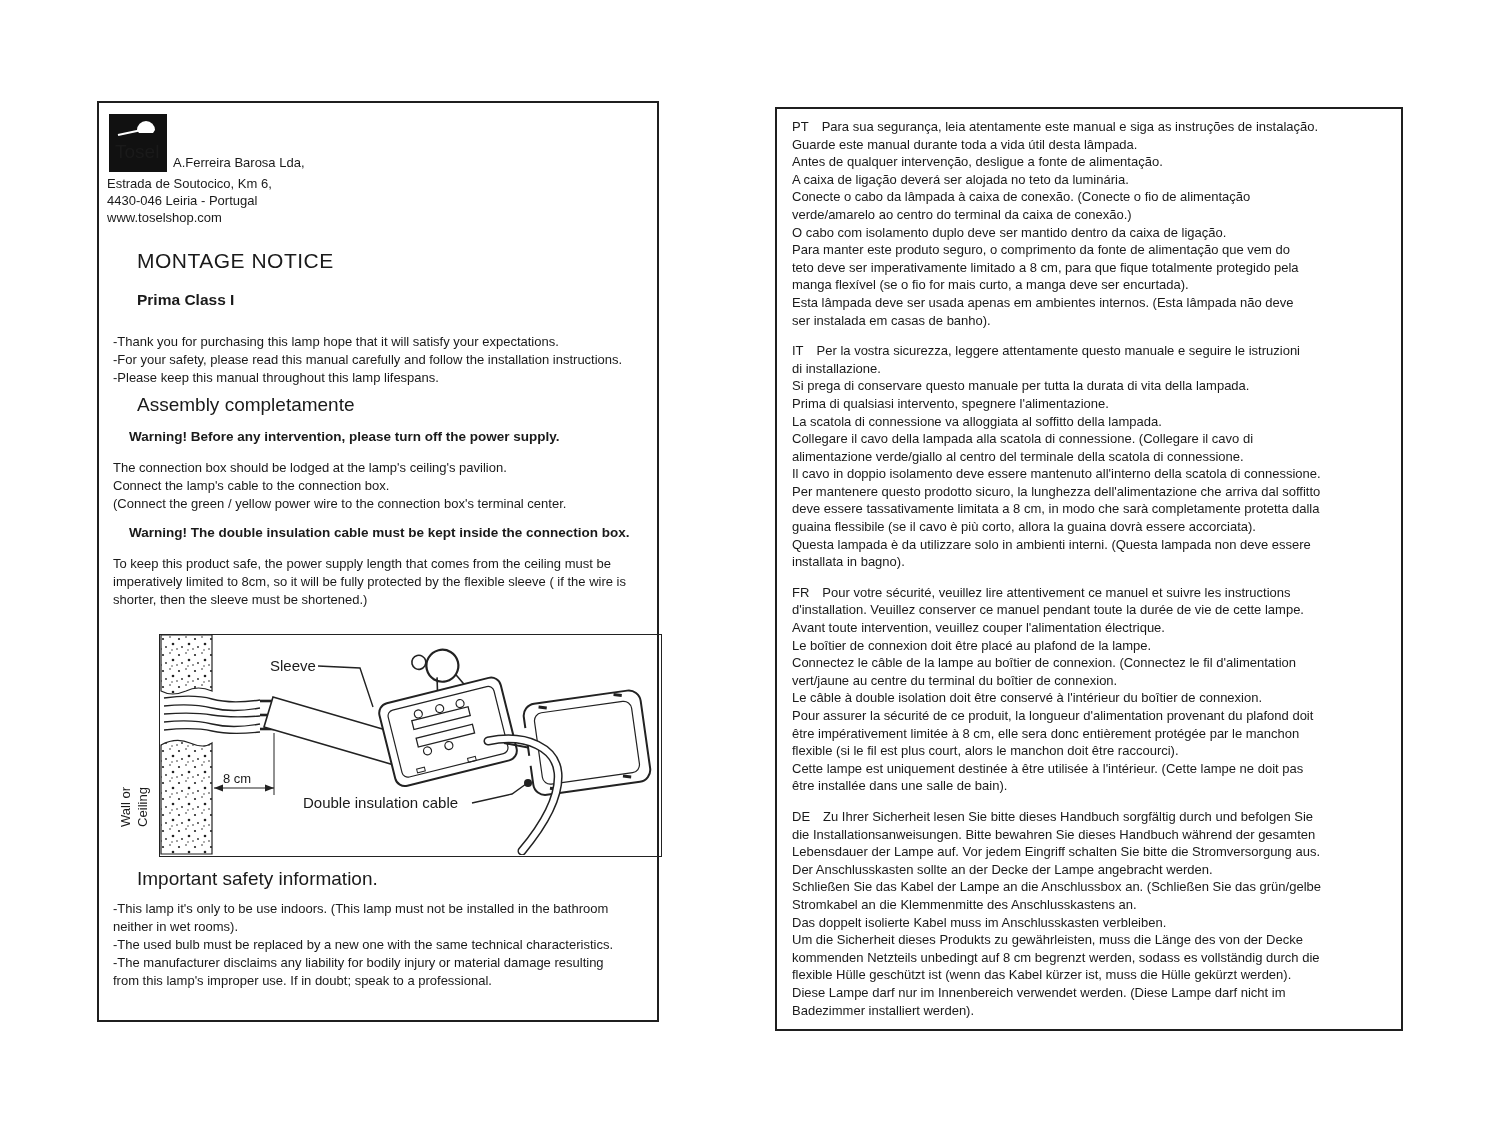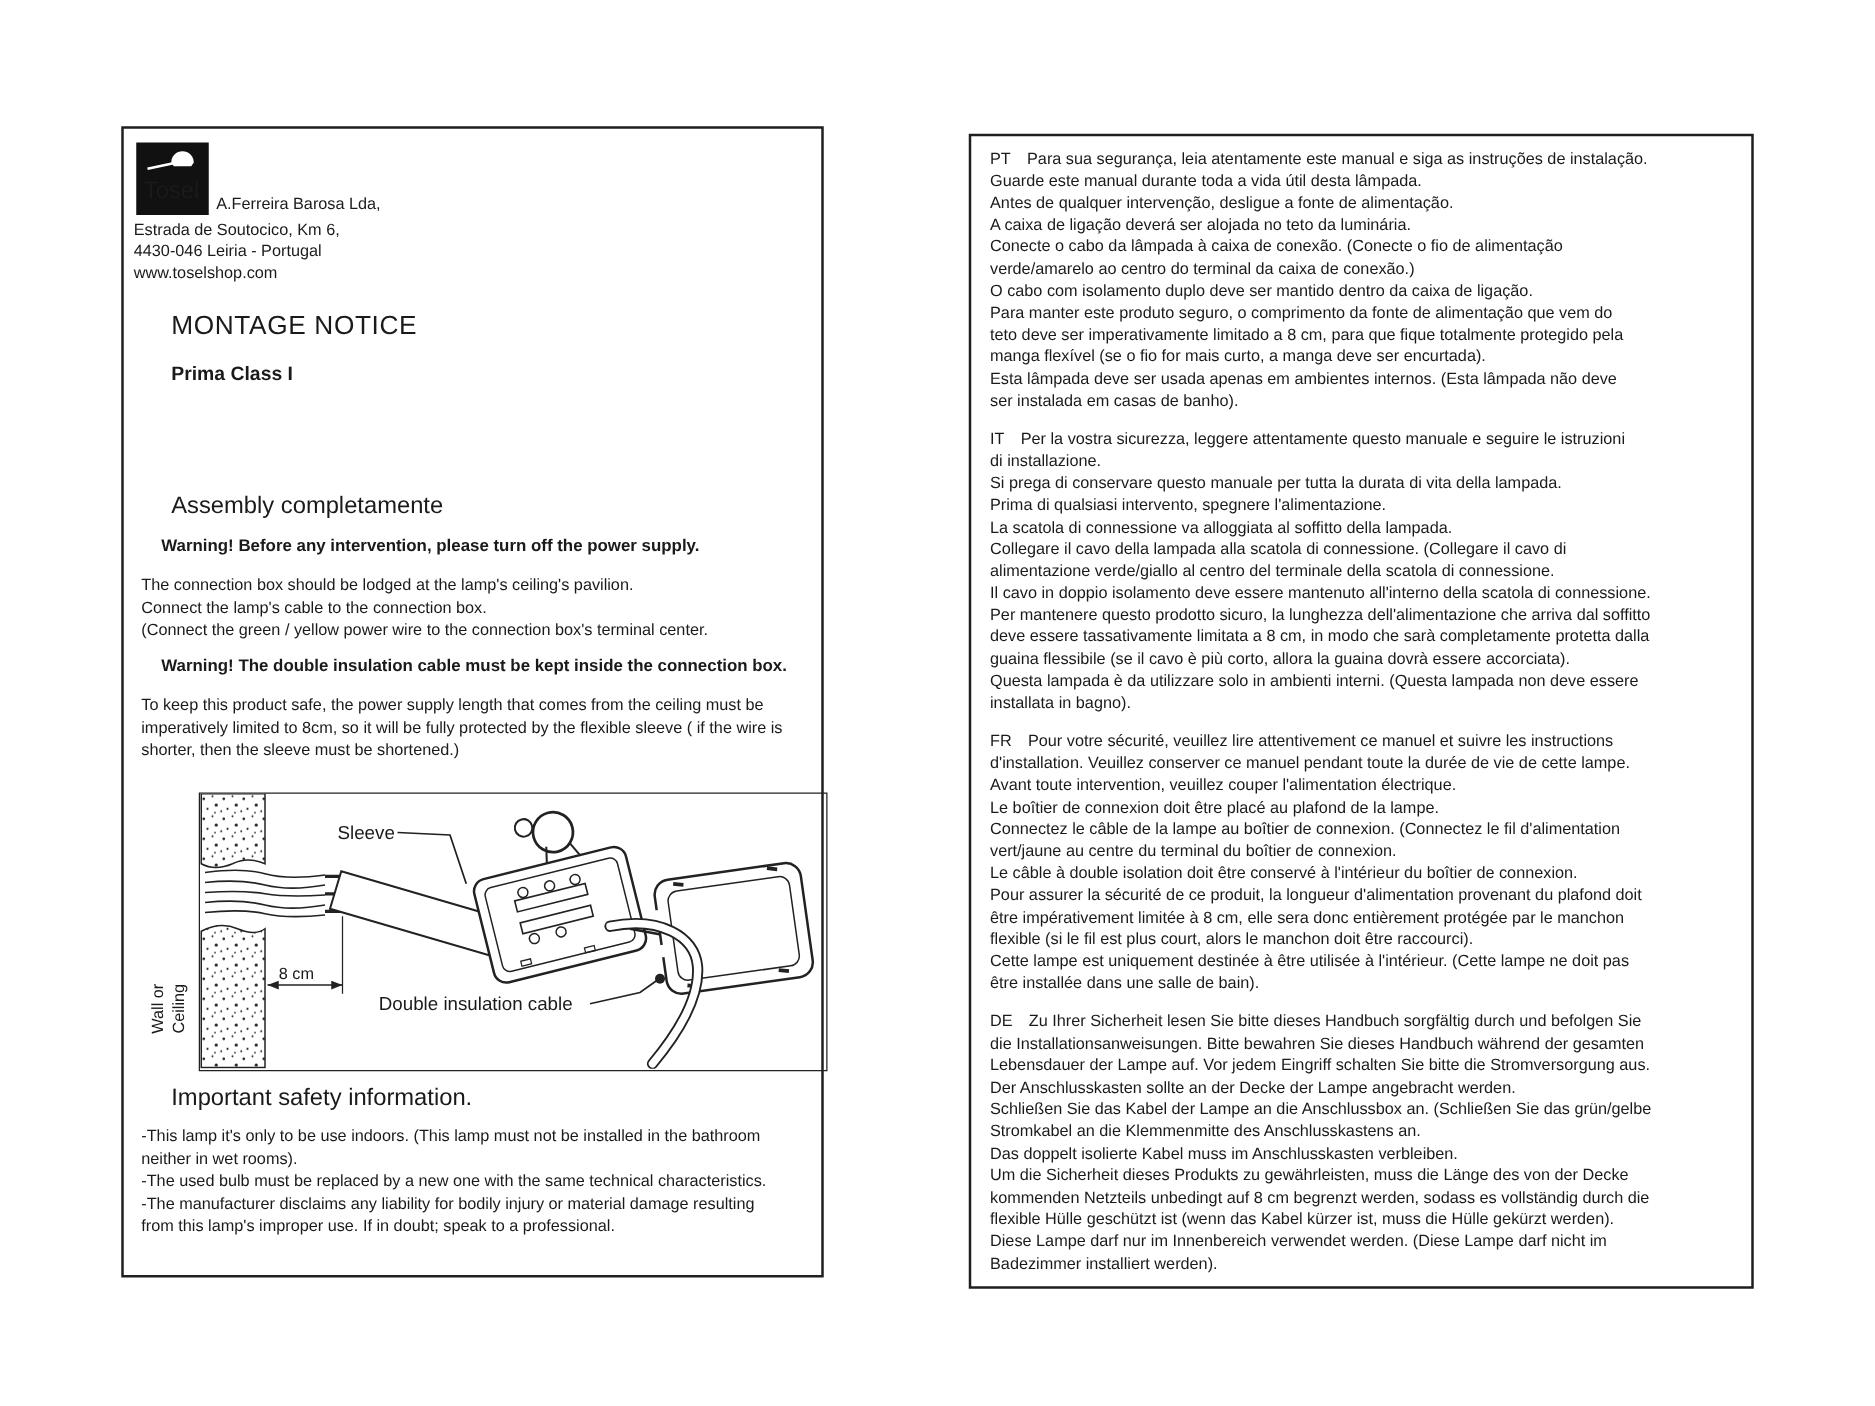--- a/index.html
+++ b/index.html
@@ -53,20 +53,23 @@
     </div>
 
     <div class="abs company">A.Ferreira Barosa Lda,</div>
     <div class="abs address pre">Estrada de Soutocico, Km 6,
 4430-046 Leiria - Portugal
 www.toselshop.com</div>
 
     <div class="abs center title">MONTAGE NOTICE</div>
     <div class="abs center subtitle">Prima Class I</div>
 
+    <div class="abs intro body-txt pre">-Thank you for purchasing this lamp hope that it will satisfy your expectations.
+-For your safety, please read this manual carefully and follow the installation instructions.
+-Please keep this manual throughout this lamp lifespans.</div>
 
     <div class="abs center assembly-h">Assembly completamente</div>
 
     <div class="abs warn1 body-txt bold">Warning! Before any intervention, please turn off the power supply.</div>
     <div class="abs para1 body-txt pre">The connection box should be lodged at the lamp's ceiling's pavilion.
 Connect the lamp's cable to the connection box.
 (Connect the green / yellow power wire to the connection box's terminal center.</div>
     <div class="abs warn2 body-txt bold">Warning! The double insulation cable must be kept inside the connection box.</div>
     <div class="abs para2 body-txt pre">To keep this product safe, the power supply length that comes from the ceiling must be
 imperatively limited to 8cm, so it will be fully protected by the flexible sleeve ( if the wire is

